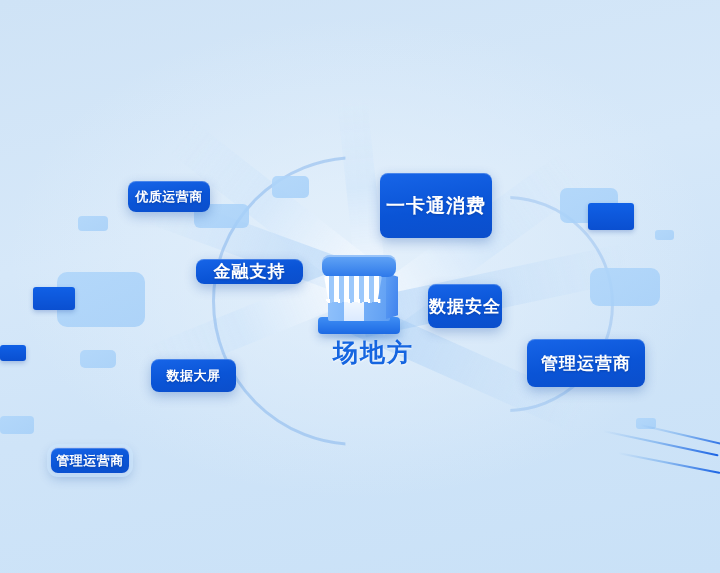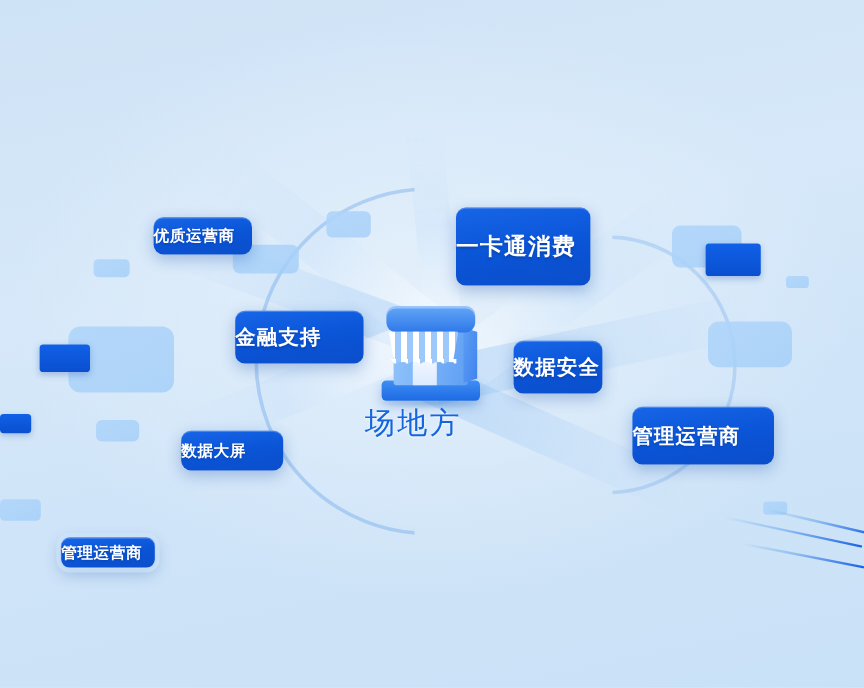--- a/index.html
+++ b/index.html
@@ -68,21 +68,21 @@
     position:absolute;
     height:2px;
     transform-origin:0 50%;
     background:linear-gradient(90deg, rgba(150,195,245,0) 0%, rgba(95,160,235,0.55) 45%, #1a63e4 100%);
     border-radius:2px;
   }
 
   
   .label {
     position:absolute;
-    display:flex; align-items:center; justify-content:flex-start;
+    display:flex; align-items:center; justify-content:center;
     color:#fff;
     font-weight:bold;
     letter-spacing:1px;
     border-radius:8px;
     background:linear-gradient(172deg,#1765e8 0%,#0a54d6 55%,#0b4ecb 100%);
     box-shadow:0 4px 12px rgba(18,72,164,0.30), inset 0 1px 0 rgba(255,255,255,0.22);
     text-shadow:0 1px 2px rgba(10,45,120,0.40);
     white-space:nowrap;
   }
   .label.framed {
@@ -142,23 +142,23 @@
   .st-shadow {
     position:absolute; left:4px; top:88px; width:90px; height:10px;
     border-radius:50%;
     background:radial-gradient(ellipse at center, rgba(110,165,225,0.40), rgba(110,165,225,0) 70%);
   }
 
   .center-title {
     position:absolute;
     left:304px; top:336px;
     width:110px;
-    text-align:left;
+    text-align:right;
     font-size:25px;
-    font-weight:normal;
+    font-weight:bold;
     color:#1565e0;
     letter-spacing:2px;
     text-shadow:0 1px 2px rgba(255,255,255,0.85);
   }
 </style>
 </head>
 <body>
 
 <div id="stage">
 
@@ -204,21 +204,21 @@
     <div class="st-awning"></div>
     <div class="st-awning-scallop"></div>
   </div>
 
   <div class="center-title">场地方</div>
 
   <div id="label-layer">
       <div class="label small" style="left: 128px; top: 181px; width: 82px; height: 31px;">
         <span>优质运营商</span>
       </div>
-      <div class="label mid" style="left: 196px; top: 259px; width: 107px; height: 44px; font-family: Liberation Serif, serif;">
+      <div class="label mid" style="left: 196px; top: 259px; width: 107px; height: 25px; font-family: Liberation Serif, serif;">
         <span>金融支持</span>
       </div>
       <div class="label small" style="left: 151px; top: 359px; width: 85px; height: 33px;">
         <span>数据大屏</span>
       </div>
       <div class="label small framed" style="left: 50px; top: 419px; width: 80px; height: 27px;">
         <span>管理运营商</span>
       </div>
       <div class="label big" style="left: 380px; top: 173px; width: 112px; height: 65px;">
         <span>一卡通消费</span>

